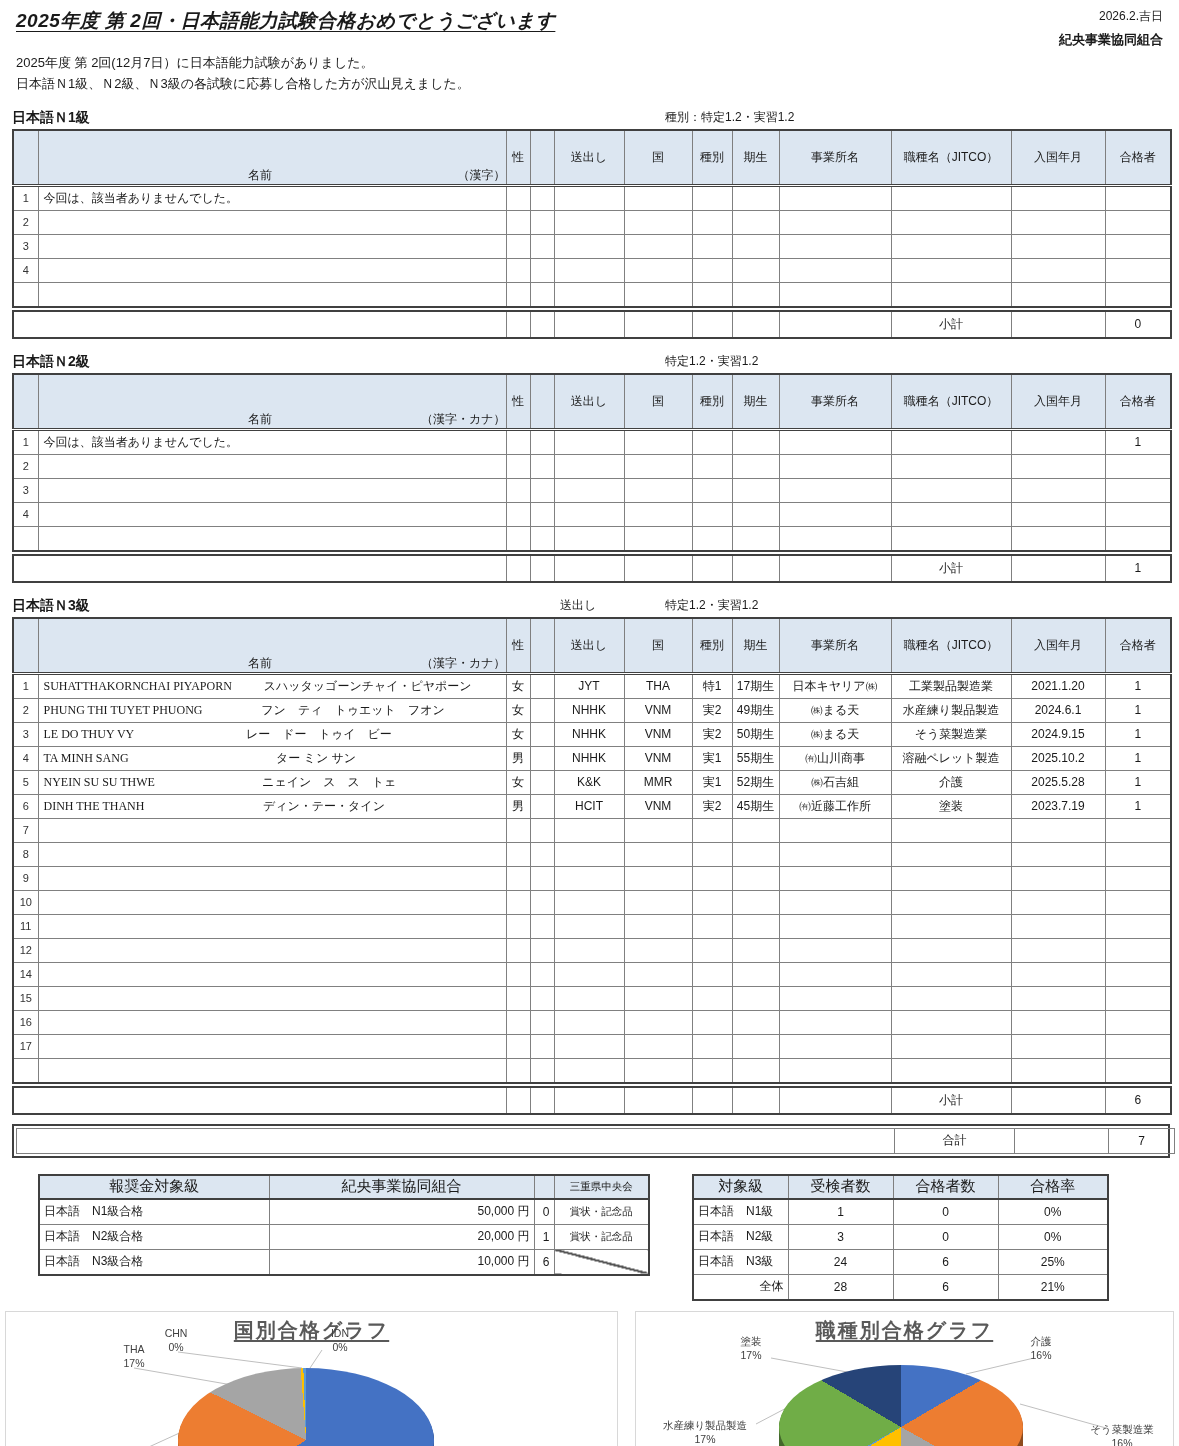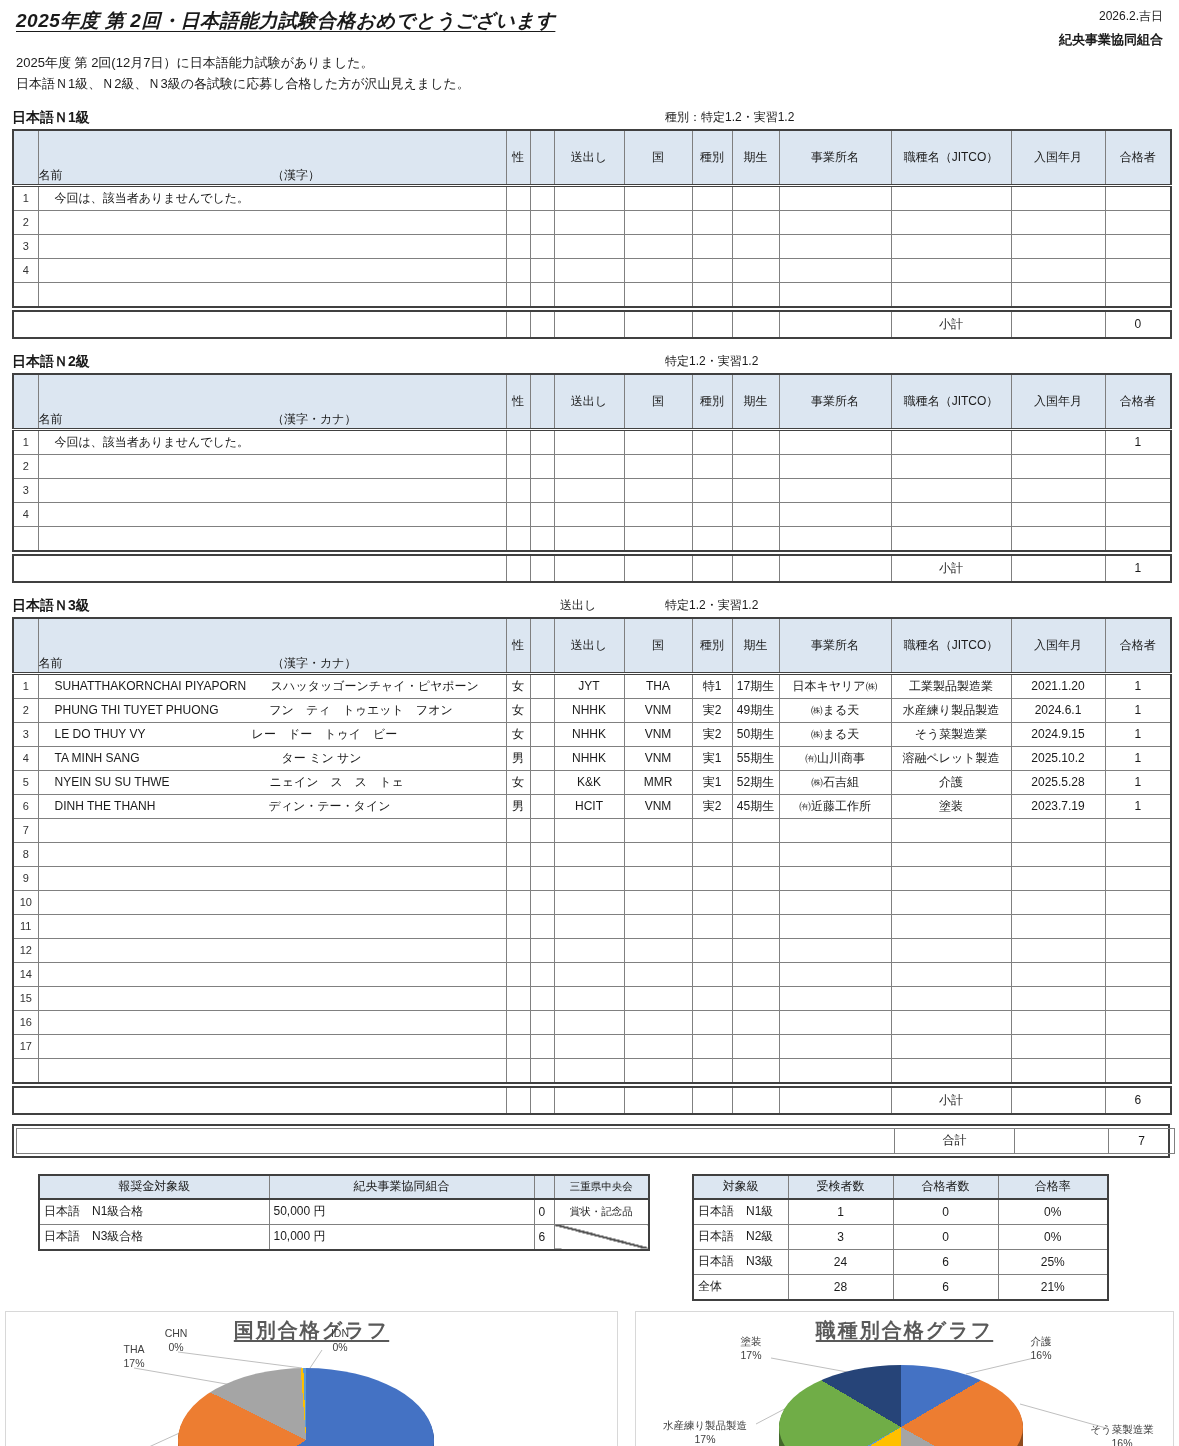--- a/index.html
+++ b/index.html
@@ -16,34 +16,34 @@
   .sec-title{font-size:14px;font-weight:bold;}
   .sec-note{position:absolute;left:653px;top:1px;font-size:12px;font-weight:normal;}
   .sec-note-prefix{position:absolute;left:548px;top:1px;font-size:12px;font-weight:normal;}
   table{border-collapse:collapse;table-layout:fixed;}
   table.grid{margin-left:12px;width:1158px;border:2px solid var(--bdark);}
   table.grid th{background:var(--hdr);border:1px solid var(--bmid);border-bottom:3px double var(--bdark);font-size:12px;font-weight:normal;height:26px;padding:0;}
   table.grid td{border:1px solid #808080;font-size:12px;height:23px;padding:0 2px;text-align:center;overflow:hidden;white-space:nowrap;}
   table.grid td.rowno{font-size:11px;color:#333;}
   table.grid td.namecell{text-align:left;}
   .nk{display:flex;align-items:center;}
-  .nk .nm{flex:0 0 auto;padding-left:14px;}
+  .nk .nm{flex:0 0 auto;padding-left:3px;font-family:Liberation Serif, serif;}
   .nk .kana{flex:1;text-align:center;}
   .hdr-name{display:flex;}
-  .hdr-name span{flex:1;text-align:left;margin-top:36px;}
+  .hdr-name span{flex:1;text-align:right;margin-top:36px;}
   table.subgrid{margin:2px 0 0 12px;width:1158px;border:2px solid var(--bdark);}
   table.subgrid td{border:1px solid #808080;font-size:12px;height:25px;text-align:center;padding:0;}
   .grand-wrap{margin:9px 0 0 12px;width:1158px;border:2px solid var(--bdark);padding:2px;box-sizing:border-box;}
   table.grand{width:100%;border:1px solid var(--bdark);}
   table.grand td{border:1px solid #808080;font-size:12px;height:24px;text-align:center;padding:0;}
   .summary-row{display:flex;margin:16px 0 0 38px;align-items:flex-start;}
   table.mini{border:2px solid var(--bdark);}
-  table.mini th{background:var(--hdr);border:1px solid var(--bmid);border-bottom:2px solid var(--bdark);font-size:12px;font-weight:normal;height:22px;padding:0 4px;overflow:hidden;white-space:nowrap;}
+  table.mini th{background:var(--hdr);border:1px solid var(--bmid);border-bottom:2px solid var(--bdark);font-size:15px;font-weight:normal;height:22px;padding:0 4px;overflow:hidden;white-space:nowrap;}
   table.mini td{border:1px solid #808080;font-size:12px;height:24px;padding:0 4px;overflow:hidden;white-space:nowrap;}
-  table.mini td.ta-l{text-align:left;} table.mini td.ta-r{} table.mini td.ta-c{text-align:center;}
+  table.mini td.ta-l{text-align:left;} table.mini td.ta-r{text-align:right;} table.mini td.ta-c{text-align:center;}
   table.mini td.small,table.mini th.small{font-size:10.5px;text-align:center;padding:0 1px;}
   td.diag{background:linear-gradient(to top right,transparent 47.5%,#555 47.5%,#555 52.5%,transparent 52.5%);}
   .charts-row{display:flex;margin:10px 0 0 5px;gap:17px;}
   .chartbox{position:relative;background:#fff;border:1px solid #d8d8d8;}
   .cb-left{width:611px;height:240px;}
   .cb-right{width:537px;height:234px;}
   .chart-title{position:absolute;left:0;top:5px;width:100%;text-align:center;font-size:20px;font-weight:bold;color:#595959;text-decoration:underline;text-underline-offset:3px;letter-spacing:2px;}
   .pie-layer{position:absolute;border-radius:50%;}
   .plabel{position:absolute;text-align:center;font-size:10.5px;line-height:1.38;color:#404040;}
   .leader{position:absolute;left:0;top:0;pointer-events:none;}
@@ -835,20 +835,26 @@
             <th>紀央事業協同組合</th>
             <th></th>
             <th class="small">三重県中央会</th>
           </tr>
         </thead>
         <tbody>
           <tr>
             <td class="ta-l">日本語　N1級合格</td>
             <td class="ta-r">50,000 円</td>
             <td class="ta-r">0</td>
+            <td class="small">賞状・記念品</td>
+          </tr>
+          <tr>
+            <td class="ta-l">日本語　N2級合格</td>
+            <td class="ta-r">20,000 円</td>
+            <td class="ta-r">1</td>
             <td class="small">賞状・記念品</td>
           </tr>
           <tr>
             <td class="ta-l">日本語　N3級合格</td>
             <td class="ta-r">10,000 円</td>
             <td class="ta-r">6</td>
             <td class="small diag"></td>
           </tr>
         </tbody>
       </table>

